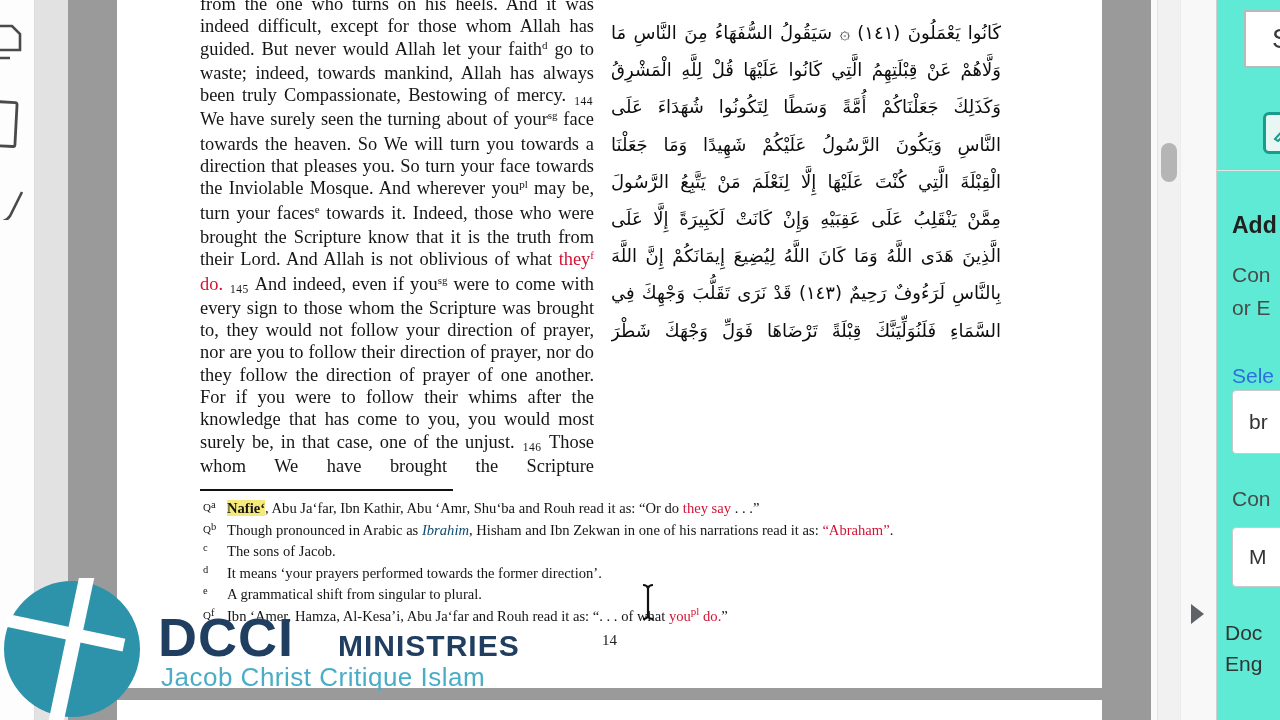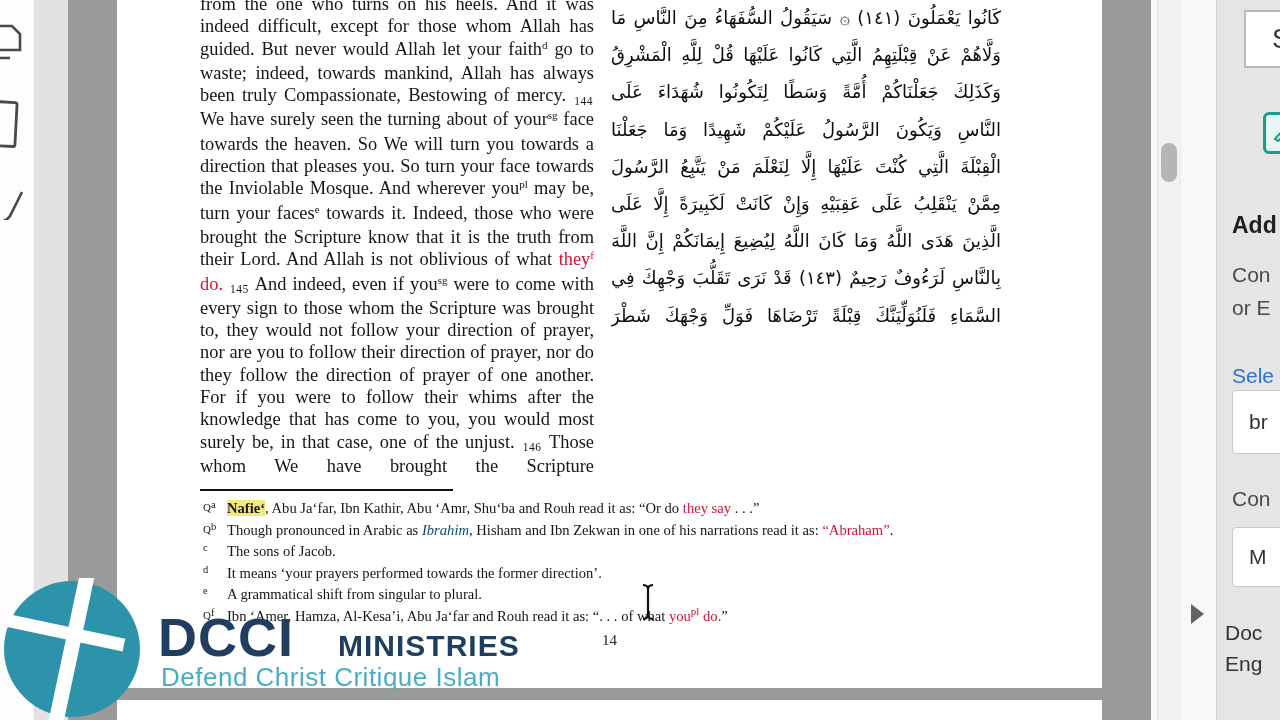--- a/index.html
+++ b/index.html
@@ -19,21 +19,21 @@
 
   .english{left:83px;top:3px;width:394px;margin:0;
            font-family:"Liberation Serif",serif;font-size:18.4px;line-height:22.3px;color:#151515;
            text-align:justify;text-align-last:justify;}
   .sup{font-size:11px;position:relative;top:-6px;}
   .vn{font-size:11.5px;position:relative;top:3.5px;letter-spacing:.5px;margin:0 1px;}
   .red{color:#d31334;}
   .pink-italic{color:#0c4a6e;font-style:italic;text-align:center;}
   .hl{background:#f6e97c;font-weight:bold;}
 
-  .arabic{left:494px;top:9px;width:390px;direction:rtl;
+  .arabic{left:494px;top:24px;width:390px;direction:rtl;
           font-family:"DejaVu Sans",sans-serif;font-size:18px;color:#0d0d0d;}
   .ar-line{height:37.2px;line-height:37.2px;text-align:justify;text-align-last:justify;overflow:hidden;}
 
   .fn-rule{left:83px;top:499px;width:253px;height:2px;background:#111;}
   .footnotes{left:83px;top:506px;width:810px;
              font-family:"Liberation Serif",serif;font-size:14.6px;line-height:17.5px;color:#151515;}
   .fn-row{white-space:nowrap;}
   .fn-marker{display:inline-block;min-width:24px;padding-left:3px;}
   .fn-q{font-size:11px;vertical-align:2px;}
   .fn-sup{font-size:10.5px;vertical-align:5px;}
@@ -43,21 +43,21 @@
 
   
   .white-sliver{left:1151px;top:0;width:6px;height:720px;background:#fafafa;z-index:2;}
   .scrollbar{left:1157px;top:0;width:23px;height:720px;background:#f1f1f1;border-left:1px solid #e3e3e3;z-index:3;}
   .scroll-thumb{left:3px;top:143px;width:16px;height:39px;background:#b5b5b5;border-radius:8px;}
   .collapse-strip{left:1180px;top:0;width:36px;height:720px;background:#f8f8f8;border-left:1px solid #ececec;z-index:3;}
   .collapse-arrow{left:10px;top:604px;width:0;height:0;
                   border-left:13px solid #5f6368;border-top:10px solid transparent;border-bottom:10px solid transparent;}
 
   
-  .panel{left:1216px;top:0;width:64px;height:720px;background:#e5e5e5;border-left:1px solid #cfcfcf;z-index:3;}
+  .panel{left:1216px;top:0;width:64px;height:720px;background:#5eead4;border-left:1px solid #cfcfcf;z-index:3;}
   .search-box{left:27px;top:10px;width:130px;height:54px;background:#fff;border:2px solid #b9b9b9;
               font-size:27px;color:#3a3a3a;line-height:54px;padding-left:26px;}
   .tool-btn{left:46px;top:112px;width:60px;height:36px;background:#e9f7f4;border:3px solid #1a9c8b;border-radius:6px;}
   .tool-btn svg{margin:6px 0 0 6px;}
   .panel-divider{left:0;top:170px;width:120px;height:1px;background:#e4e4e4;}
   .panel-heading{left:15px;top:212px;font-size:23px;font-weight:bold;color:#202020;white-space:nowrap;}
   .panel-para{left:15px;top:258px;font-size:21px;line-height:33px;color:#4a4a4a;white-space:nowrap;}
   .panel-link{left:15px;top:352px;font-size:21px;color:#2e6fdb;white-space:nowrap;cursor:pointer;margin-top:12px;}
   .panel-input{background:#fff;border:1px solid #c9c9c9;border-radius:4px;font-size:21px;color:#333;
                padding-left:16px;white-space:nowrap;}
@@ -172,19 +172,19 @@
   <circle cx="70" cy="71" r="68" fill="#2d93ab"></circle>
   <g transform="rotate(12 70 71)">
     <rect x="62" y="-8" width="15" height="156" fill="#ffffff"></rect>
     <rect x="0" y="50" width="120" height="13" fill="#ffffff"></rect>
   </g>
 </svg>
 <div class="abs brand">
   <span class="brand-main">DCCI</span>
   <span class="brand-suffix">MINISTRIES</span>
 </div>
-<div class="abs tagline">Defend Christ Critique Islam</div>
+<div class="abs tagline">Jacob Christ Critique Islam</div>
 
 <svg class="abs ibeam" width="18" height="40" viewBox="0 0 18 40">
   <path d="M4 3 C7 3 8.3 4 9 6 C9.7 4 11 3 14 3" fill="none" stroke="#111" stroke-width="2.2"></path>
   <path d="M4 37 C7 37 8.3 36 9 34 C9.7 36 11 37 14 37" fill="none" stroke="#111" stroke-width="2.2"></path>
   <line x1="9" y1="5" x2="9" y2="35" stroke="#111" stroke-width="2.2"></line>
 </svg>
 
 </body></html>

